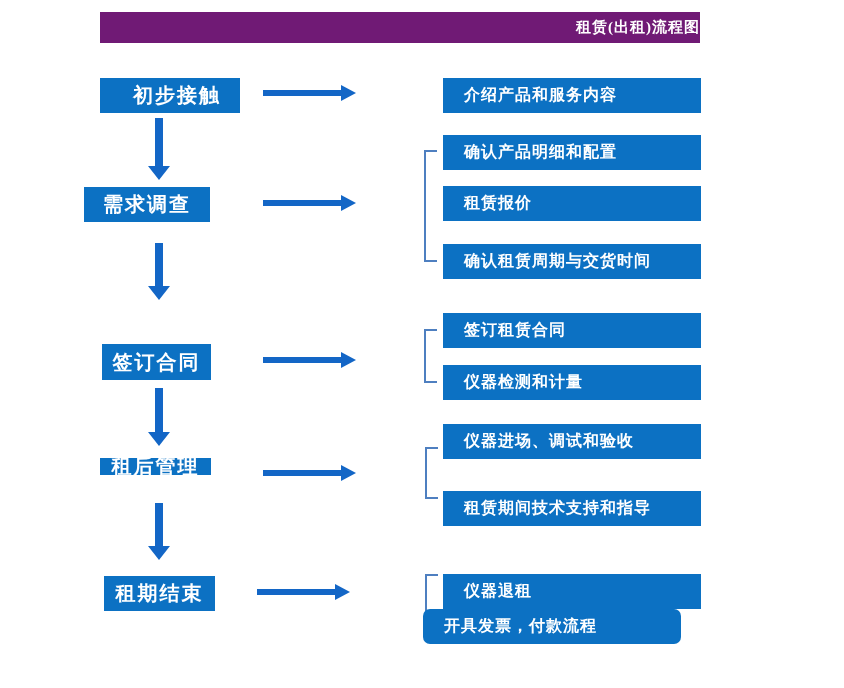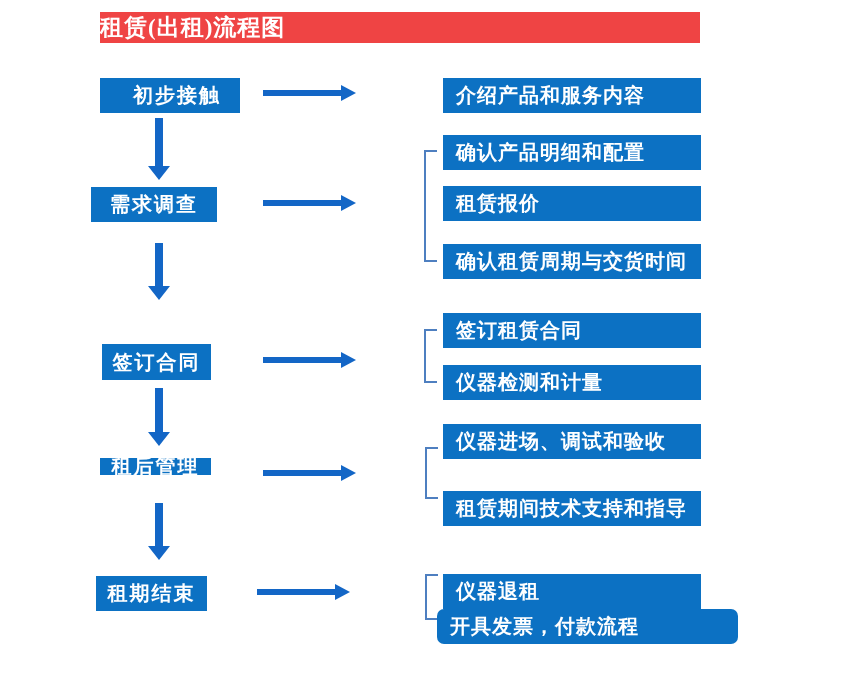--- a/index.html
+++ b/index.html
@@ -5,42 +5,42 @@
   html,body{margin:0;padding:0;background:#ffffff;}
   .canvas{
     position:relative;
     width:844px;height:688px;
     background:#ffffff;
     font-family:"Liberation Serif", serif;
     overflow:hidden;
   }
   .title-bar{
     position:absolute;
-    background:#ef4444;
+    background:#701a75;
     color:#ffffff;
-    display:flex;align-items:center;justify-content:flex-start;
-    font-weight:bold;font-size:23px;
+    display:flex;align-items:center;justify-content:flex-end;
+    font-weight:bold;font-size:15px;
     letter-spacing:1px;
   }
   .step{
     position:absolute;
     background:#0c71c3;
     color:#ffffff;
     display:flex;align-items:center;justify-content:center;
     font-weight:bold;font-size:20px;
     letter-spacing:2px;
   }
   .detail{
     position:absolute;
     background:#0c71c3;
     color:#ffffff;
     display:flex;align-items:center;
-    padding-left:13px;
+    padding-left:21px;
     box-sizing:border-box;
-    font-weight:bold;font-size:20px;
+    font-weight:bold;font-size:16px;
     letter-spacing:1px;
   }
   .varrow{position:absolute;width:22px;}
   .varrow .vstem{
     position:absolute;left:7px;top:0;width:8px;height:calc(100% - 14px);
     background:#1366c6;
   }
   .varrow .vhead{
     position:absolute;bottom:0;left:0;width:0;height:0;
     border-left:11px solid transparent;
@@ -72,30 +72,30 @@
 
 <div class="canvas">
 
   <div class="title-bar" style="left:100px;top:12px;width:600px;height:31px;">
     <span>租赁(出租)流程图</span>
   </div>
 
   <div class="step" style="left:100px;top:78px;width:126px;height:35px;padding-left:14px;">
     <span>初步接触</span>
   </div>
-  <div class="step" style="left:91px;top:187px;width:126px;height:35px;">
+  <div class="step" style="left:84px;top:187px;width:126px;height:35px;">
     <span>需求调查</span>
   </div>
   <div class="step" style="left:102px;top:344px;width:109px;height:36px;">
     <span>签订合同</span>
   </div>
   <div class="step" style="left:100px;top:458px;width:111px;height:17px;">
     <span>租后管理</span>
   </div>
-  <div class="step" style="left:96px;top:576px;width:111px;height:35px;font-family:Liberation Mono, monospace;">
+  <div class="step" style="left:104px;top:576px;width:111px;height:35px;font-family:Liberation Mono, monospace;">
     <span>租期结束</span>
   </div>
 
   <div class="varrow" style="left:148px;top:118px;height:62px;">
     <div class="vstem"></div>
     <div class="vhead"></div>
   </div>
   <div class="varrow" style="left:148px;top:243px;height:57px;">
     <div class="vstem"></div>
     <div class="vhead"></div>
@@ -155,17 +155,17 @@
   </div>
   <div class="detail" style="left:443px;top:491px;width:258px;height:35px;">
     <span>租赁期间技术支持和指导</span>
   </div>
   <div class="detail" style="left:443px;top:424px;width:258px;height:35px;">
     <span>仪器进场、调试和验收</span>
   </div>
   <div class="detail" style="left:443px;top:558px;width:258px;height:35px;margin-top:16px;">
     <span>仪器退租</span>
   </div>
-  <div class="detail" style="left:437px;top:609px;width:301px;height:35px;border-radius:7px;">
+  <div class="detail" style="left:423px;top:609px;width:258px;height:35px;border-radius:7px;">
     <span>开具发票，付款流程</span>
   </div>
 
 </div>
 
 </body></html>

